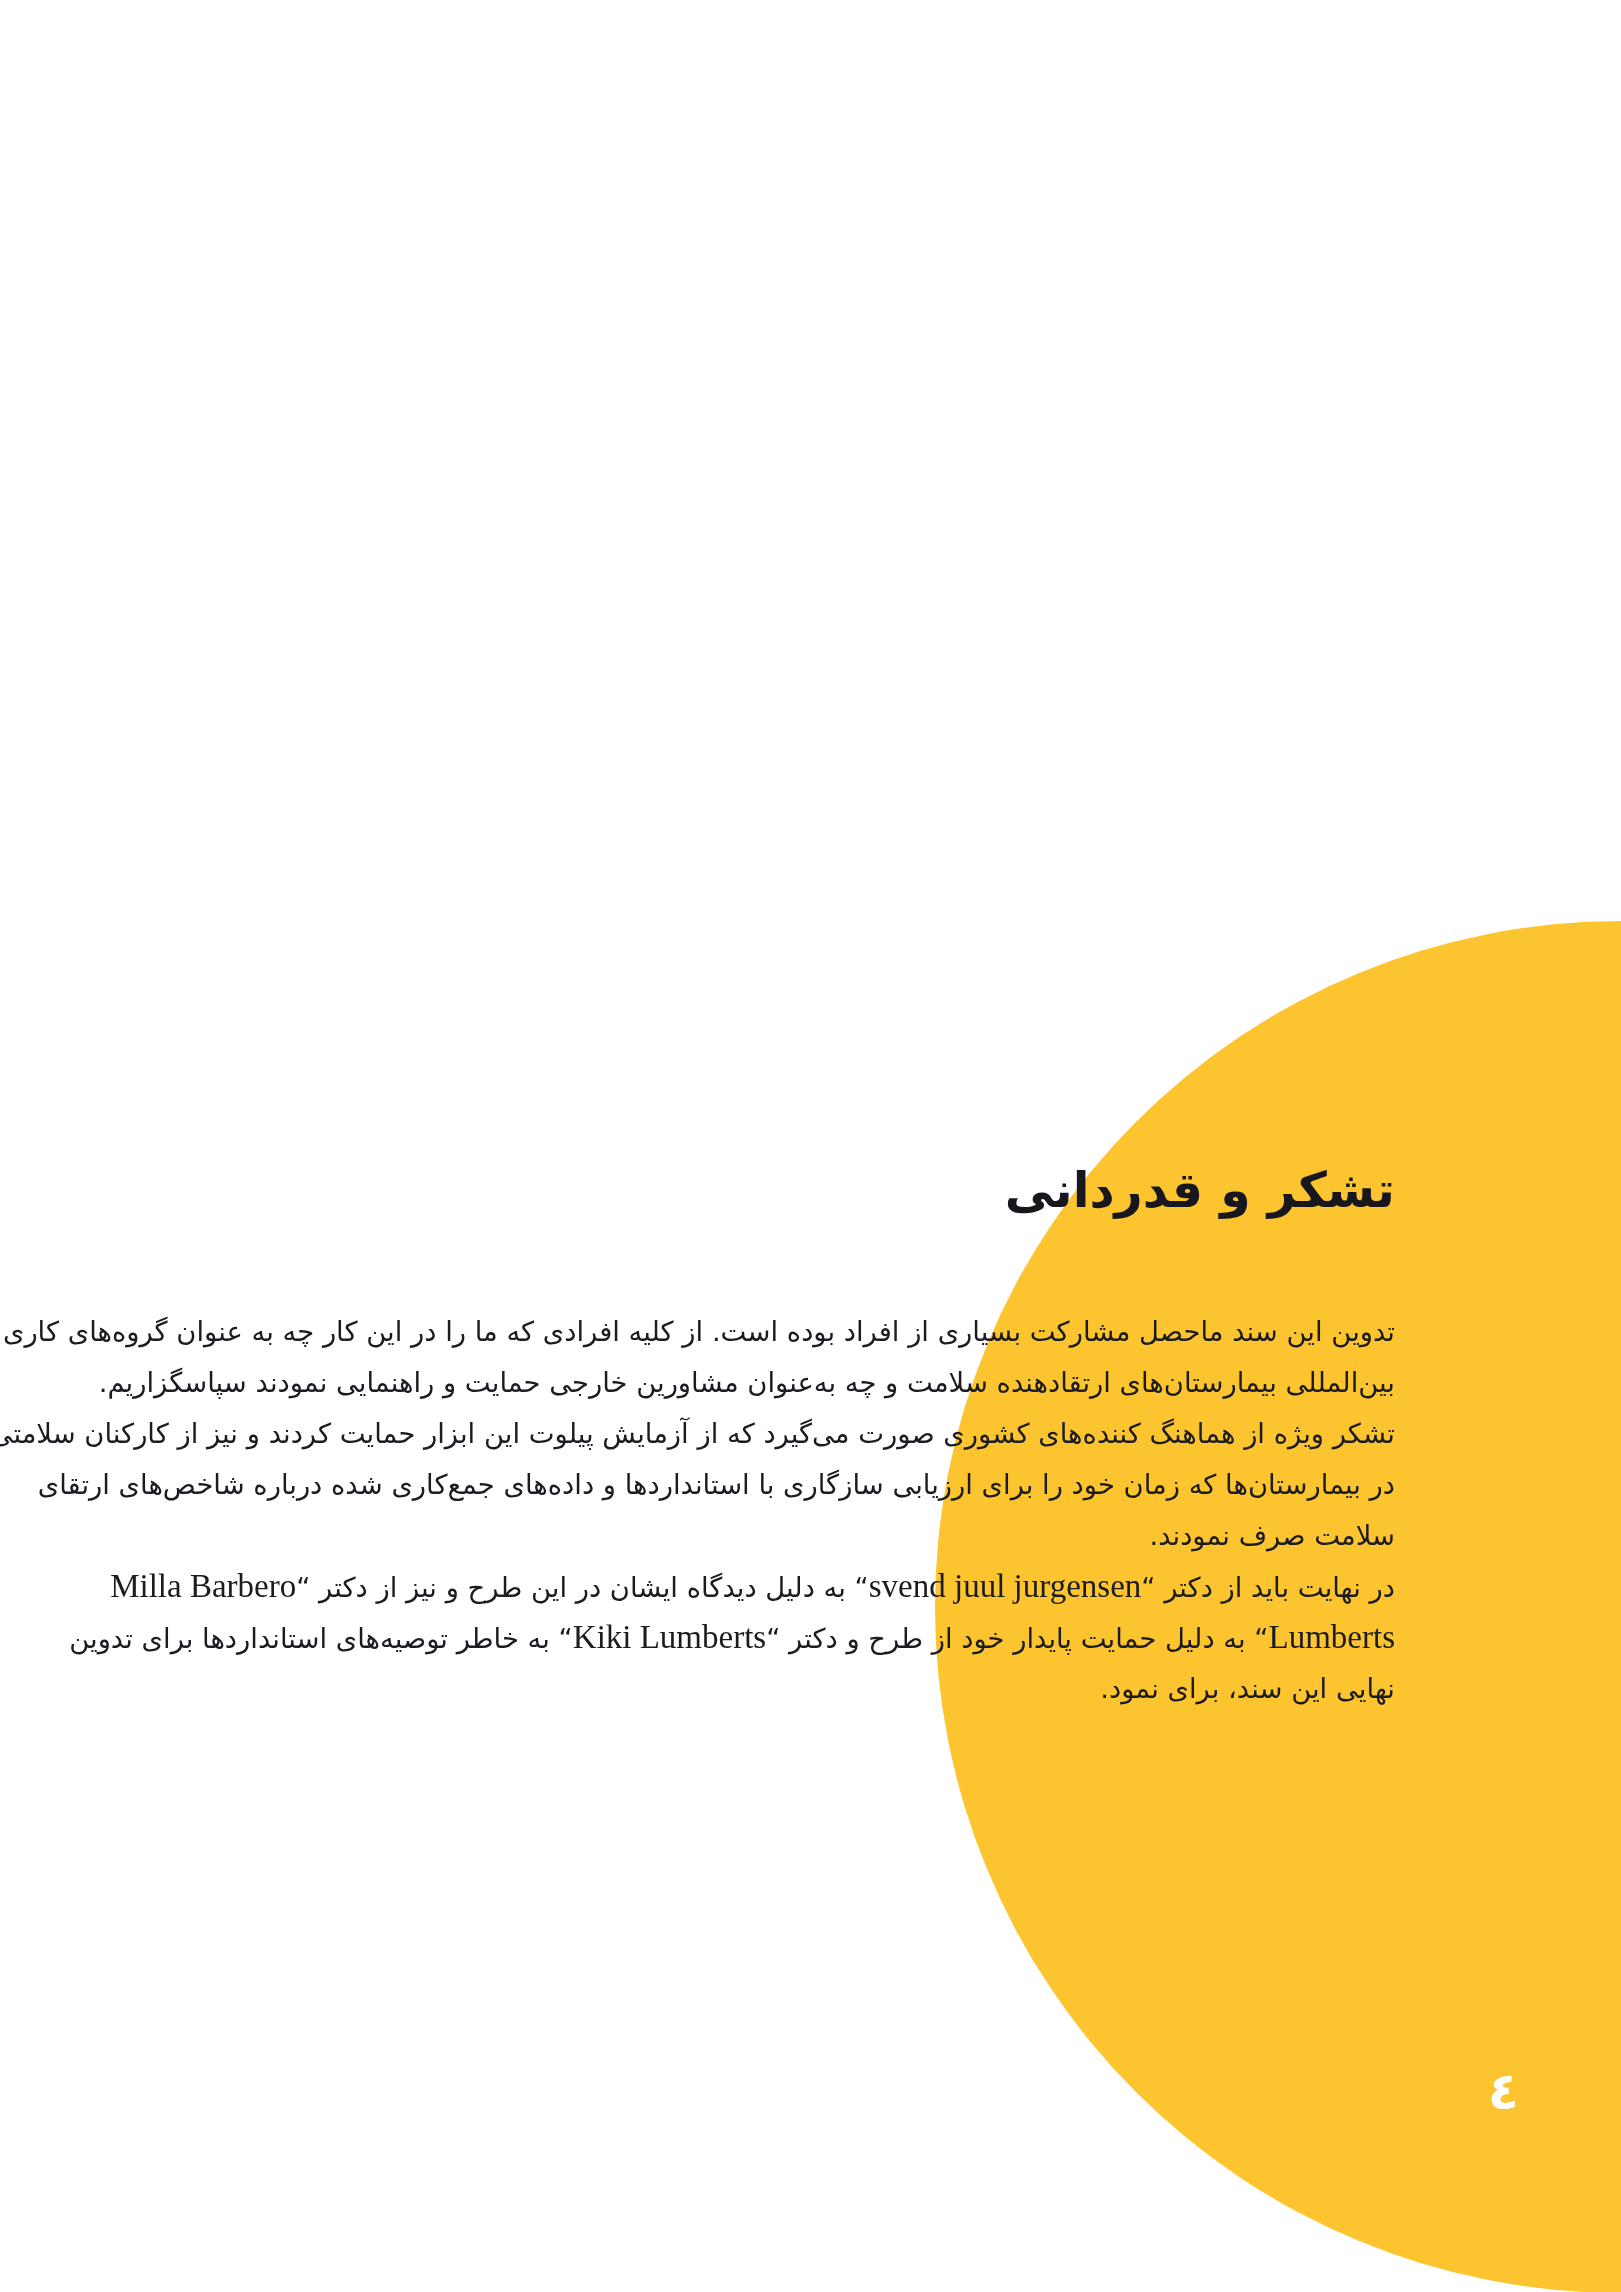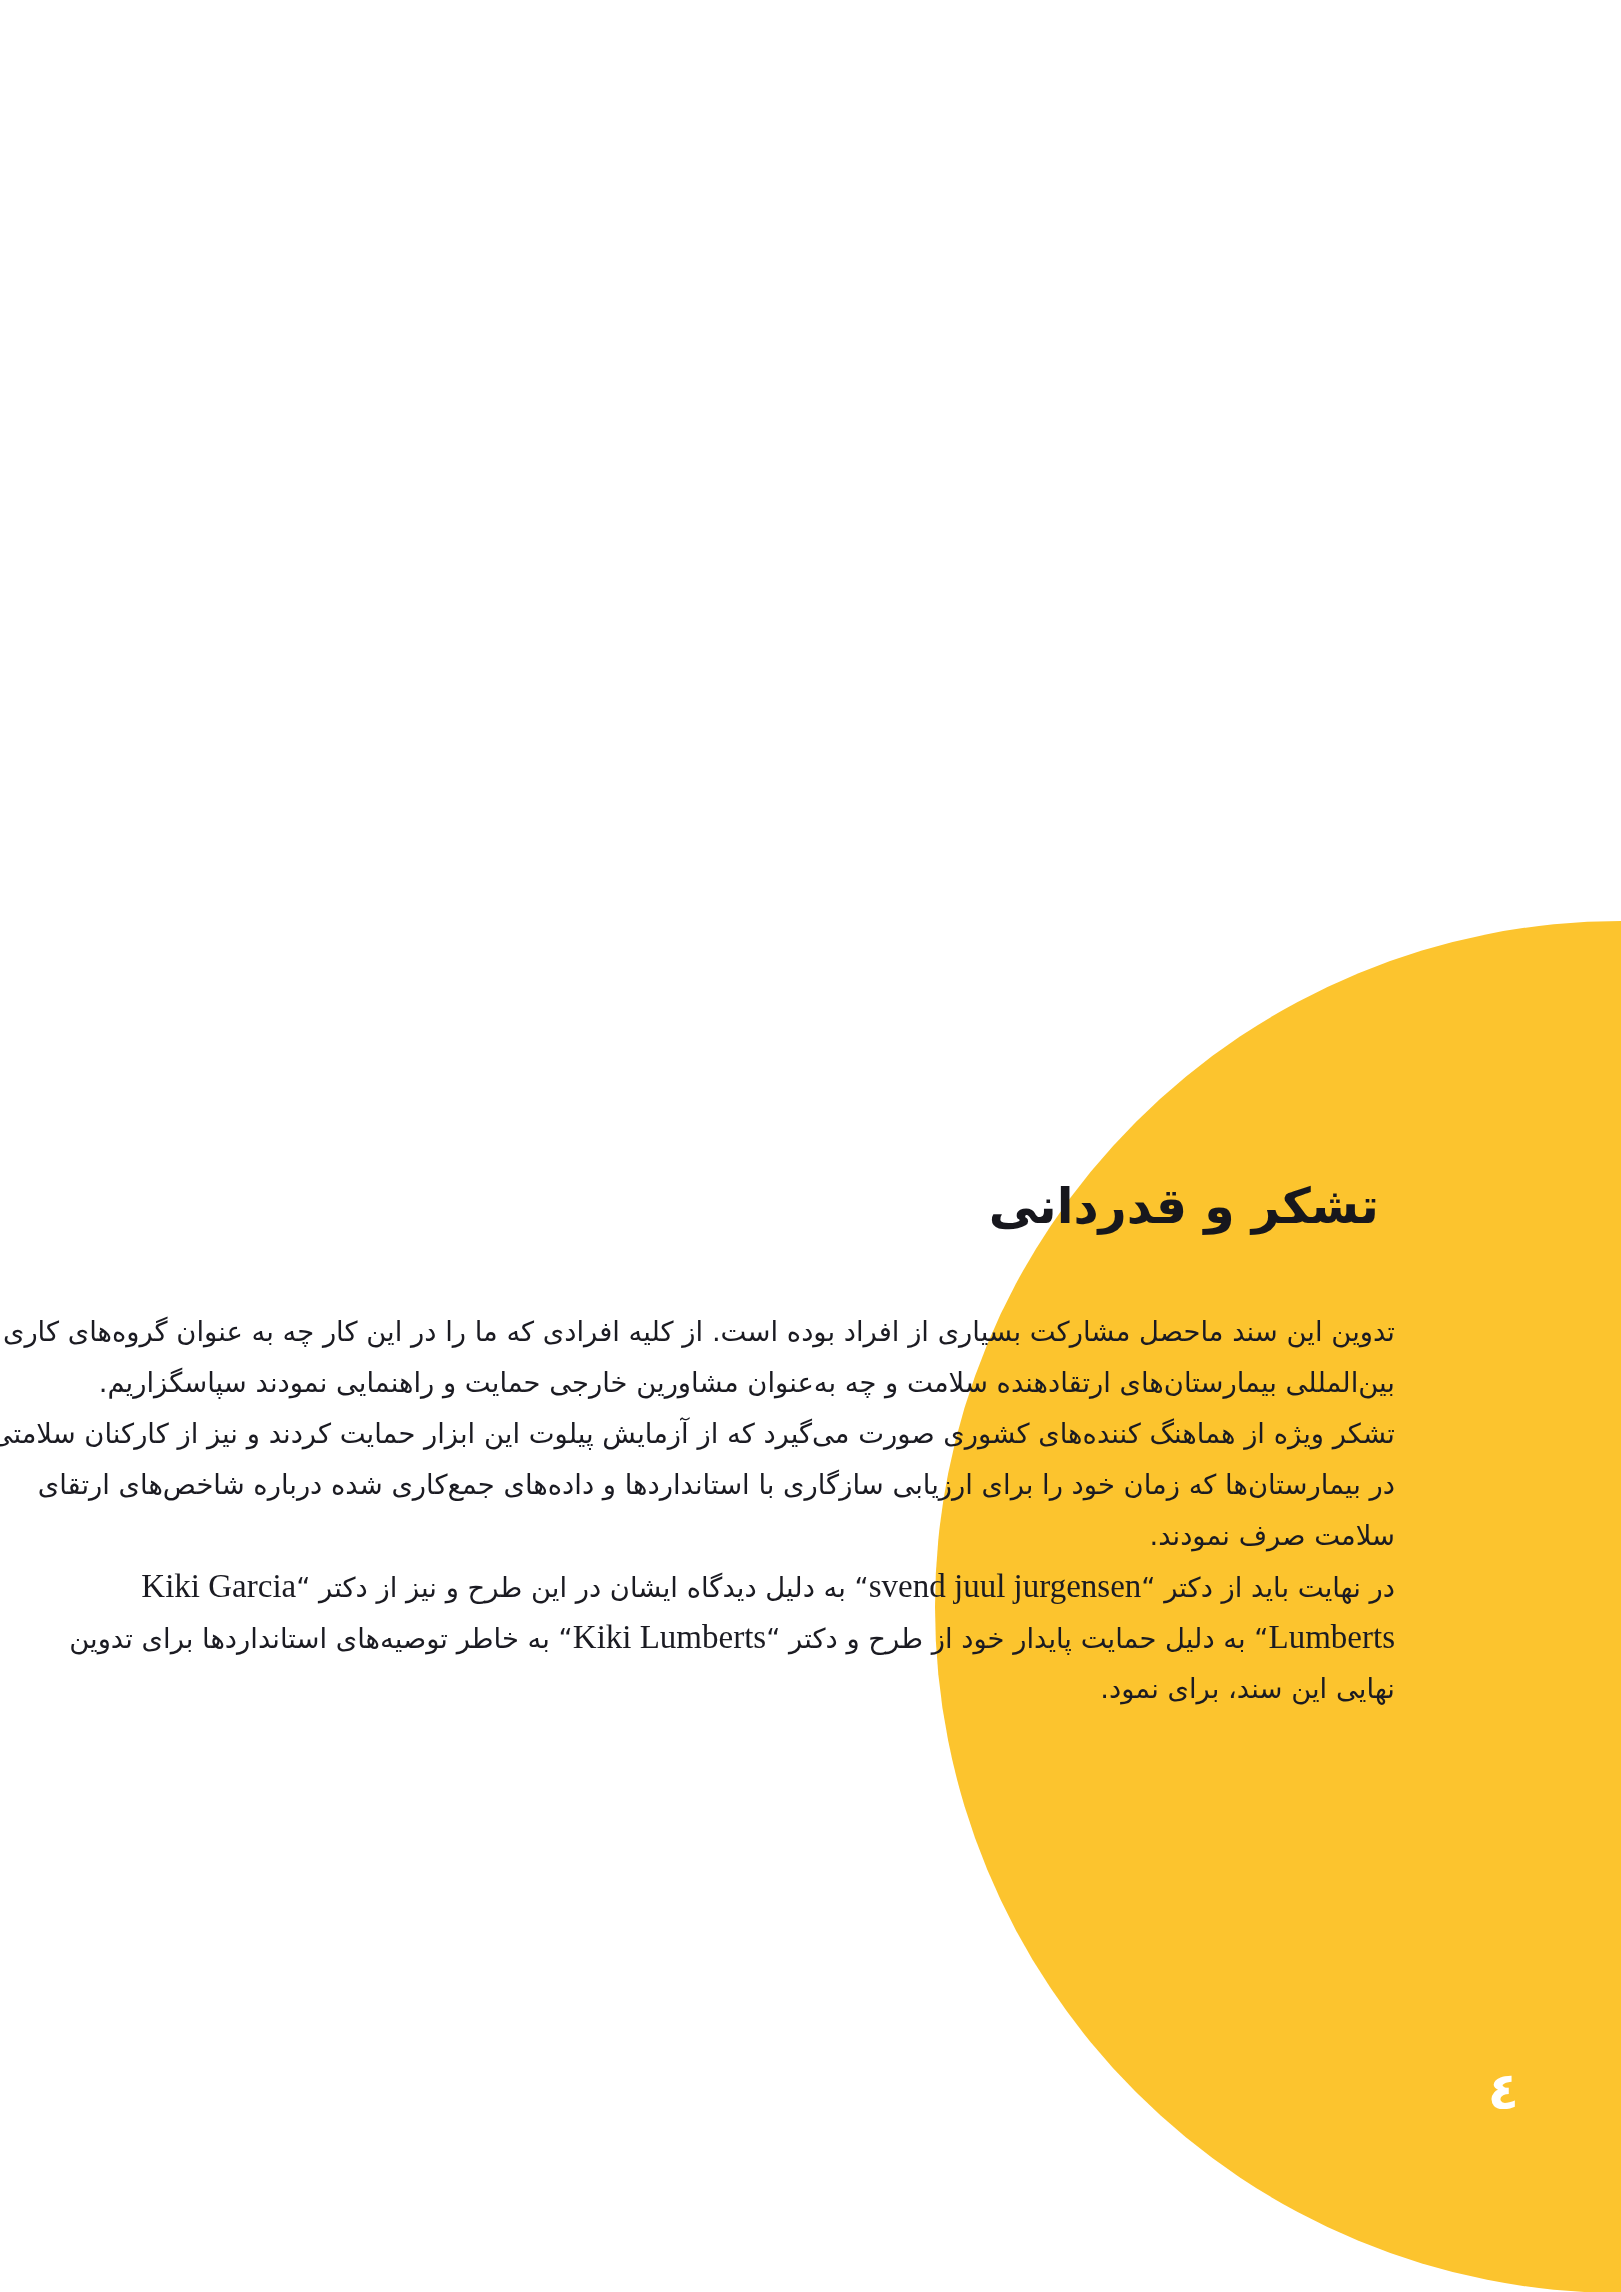--- a/index.html
+++ b/index.html
@@ -17,21 +17,21 @@
     top: 921px;
     width: 1372px;
     height: 1372px;
     border-radius: 50%;
     background: #FCC42E;
   }
   .heading {
     position: absolute;
     right: 226px;
     top: 1162px;
-    margin: 16px;
+    margin: 0;
     direction: rtl;
     text-align: right;
     font-size: 49px;
     font-weight: bold;
     letter-spacing: 1px;
     color: #17171d;
     white-space: nowrap;
   }
   .body-text {
     position: absolute;
@@ -73,21 +73,21 @@
   <div class="circle" style="background: rgb(252, 196, 46);"></div>
 
   <h1 class="heading" style="color: rgb(23, 23, 29);">تشکر و قدردانی</h1>
 
   <div class="body-text" id="body-lines" style="color: rgb(27, 27, 34);">
       <div class="line" dir="rtl"><span>تدوین این سند ماحصل مشارکت بسیاری از افراد بوده است. از کلیه افرادی که ما را در این کار چه به عنوان گروه‌های کاری شبکه</span></div>
       <div class="line" dir="rtl"><span>بین‌المللی بیمارستان‌های ارتقادهنده سلامت و چه به‌عنوان مشاورین خارجی حمایت و راهنمایی نمودند سپاسگزاریم.</span></div>
       <div class="line" dir="rtl"><span>تشکر ویژه از هماهنگ کننده‌های کشوری صورت می‌گیرد که از آزمایش پیلوت این ابزار حمایت کردند و نیز از کارکنان سلامتی</span></div>
       <div class="line" dir="rtl"><span>در بیمارستان‌ها که زمان خود را برای ارزیابی سازگاری با استانداردها و داده‌های جمع‌کاری شده درباره شاخص‌های ارتقای</span></div>
       <div class="line" dir="rtl"><span>سلامت صرف نمودند.</span></div>
-      <div class="line" dir="rtl"><span>در نهایت باید از دکتر “</span><span class="latin" dir="ltr">svend juul jurgensen</span><span>“ به دلیل دیدگاه ایشان در این طرح و نیز از دکتر “</span><span class="latin" dir="ltr">Kiki Garcia</span></div>
+      <div class="line" dir="rtl"><span>در نهایت باید از دکتر “</span><span class="latin" dir="ltr">svend juul jurgensen</span><span>“ به دلیل دیدگاه ایشان در این طرح و نیز از دکتر “</span><span class="latin" dir="ltr">Milla Barbero</span></div>
       <div class="line" dir="rtl"><span class="latin" dir="ltr">Lumberts</span><span>“ به دلیل حمایت پایدار خود از طرح و دکتر “</span><span class="latin" dir="ltr">Kiki Lumberts</span><span>“ به خاطر توصیه‌های استانداردها برای تدوین</span></div>
       <div class="line" dir="rtl"><span>نهایی این سند، برای نمود.</span></div>
     </div>
 
   <div class="page-number" style="color: rgb(255, 255, 255);">٤</div>
 
 </div>
 
 
 </body></html>

